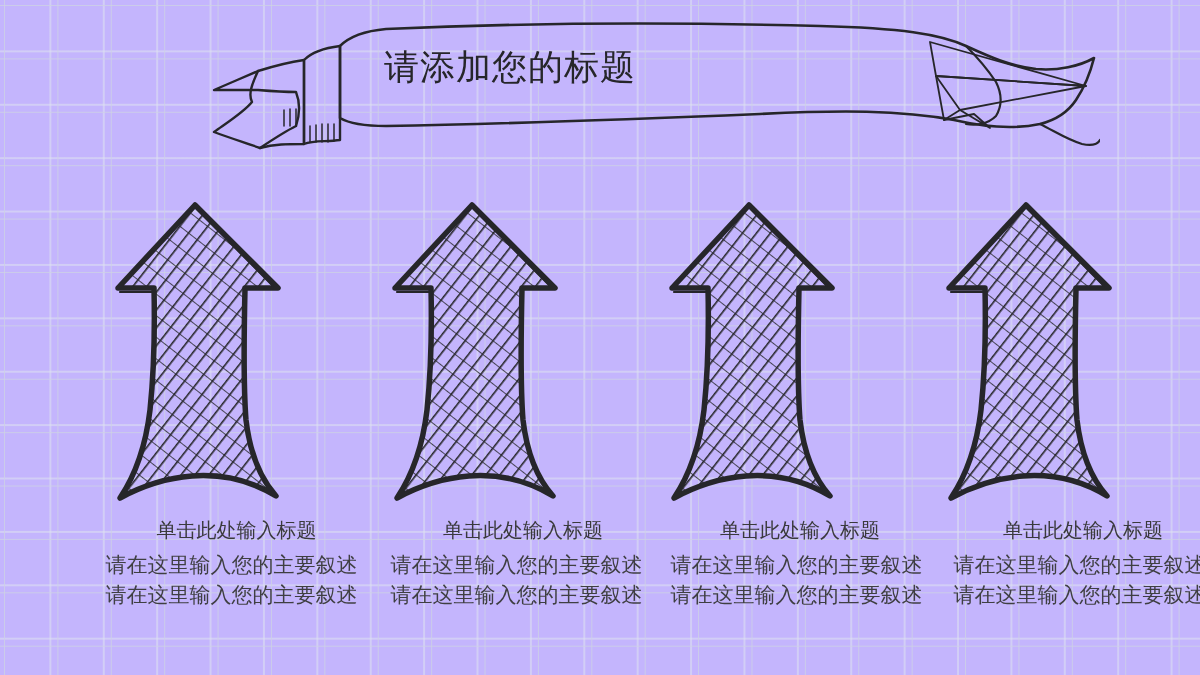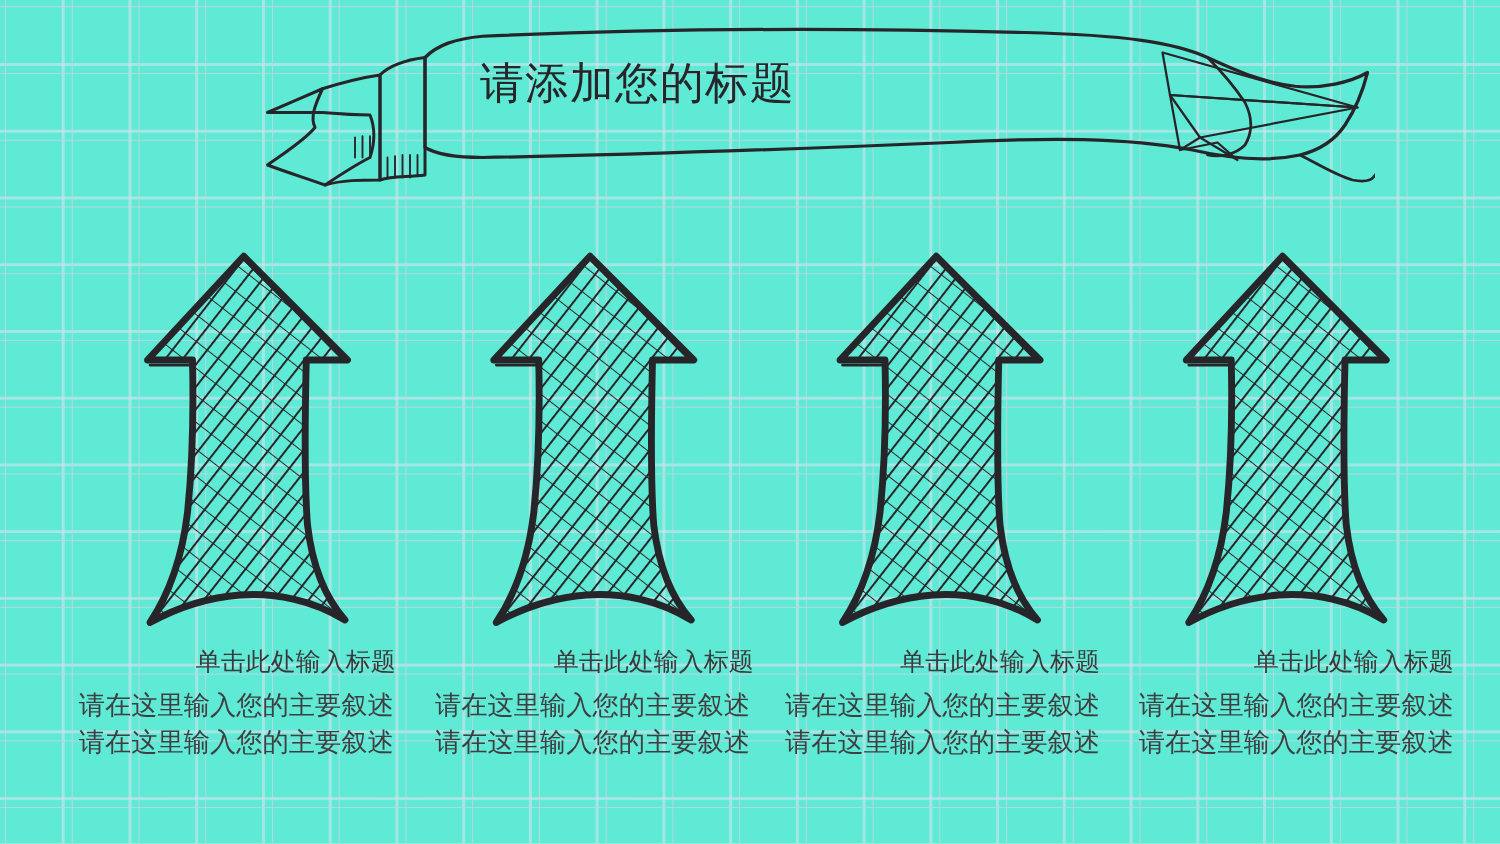--- a/index.html
+++ b/index.html
@@ -12,21 +12,21 @@
     overflow: hidden;
     font-family: "Liberation Sans", "DejaVu Sans", sans-serif;
     background-color: #f6f7f2;
   }
 
   
   #slide {
     position: relative;
     width: 1200px;
     height: 675px;
-    background-color: #5eead4;
+    background-color: #c4b5fd;
     overflow: hidden;
   }
 
   
   .grid-bg {
     position: absolute;
     inset: 0;
     background-image:
       linear-gradient(to right, rgba(205,210,228,0.80) 0px, rgba(205,210,228,0.80) 1px, transparent 1px),
       linear-gradient(to bottom, rgba(205,210,228,0.80) 0px, rgba(205,210,228,0.80) 1px, transparent 1px),
@@ -98,21 +98,21 @@
     white-space: nowrap;
     text-align: center;
   }
   .cap-body {
     margin-top: 6px;
     font-size: 21px;
     line-height: 30px;
     color: #3f3f42;
     white-space: nowrap;
   }
-  .cap-body-line { white-space: nowrap; }
+  .cap-body-line { white-space: nowrap; text-align: center; }
 
   
   .cap-0 .cap-head { padding-left: 3px; }
   .cap-1 .cap-head { padding-left: 6px; }
   .cap-2 .cap-head { padding-left: 0px; }
   .cap-3 .cap-head { padding-left: 0px; }
   .cap-0 .cap-body { margin-left: -7px; }
   .cap-1 .cap-body { margin-left: -7px; }
   .cap-2 .cap-body { margin-left: -7px; }
   .cap-3 .cap-body { margin-left: -7px; }

